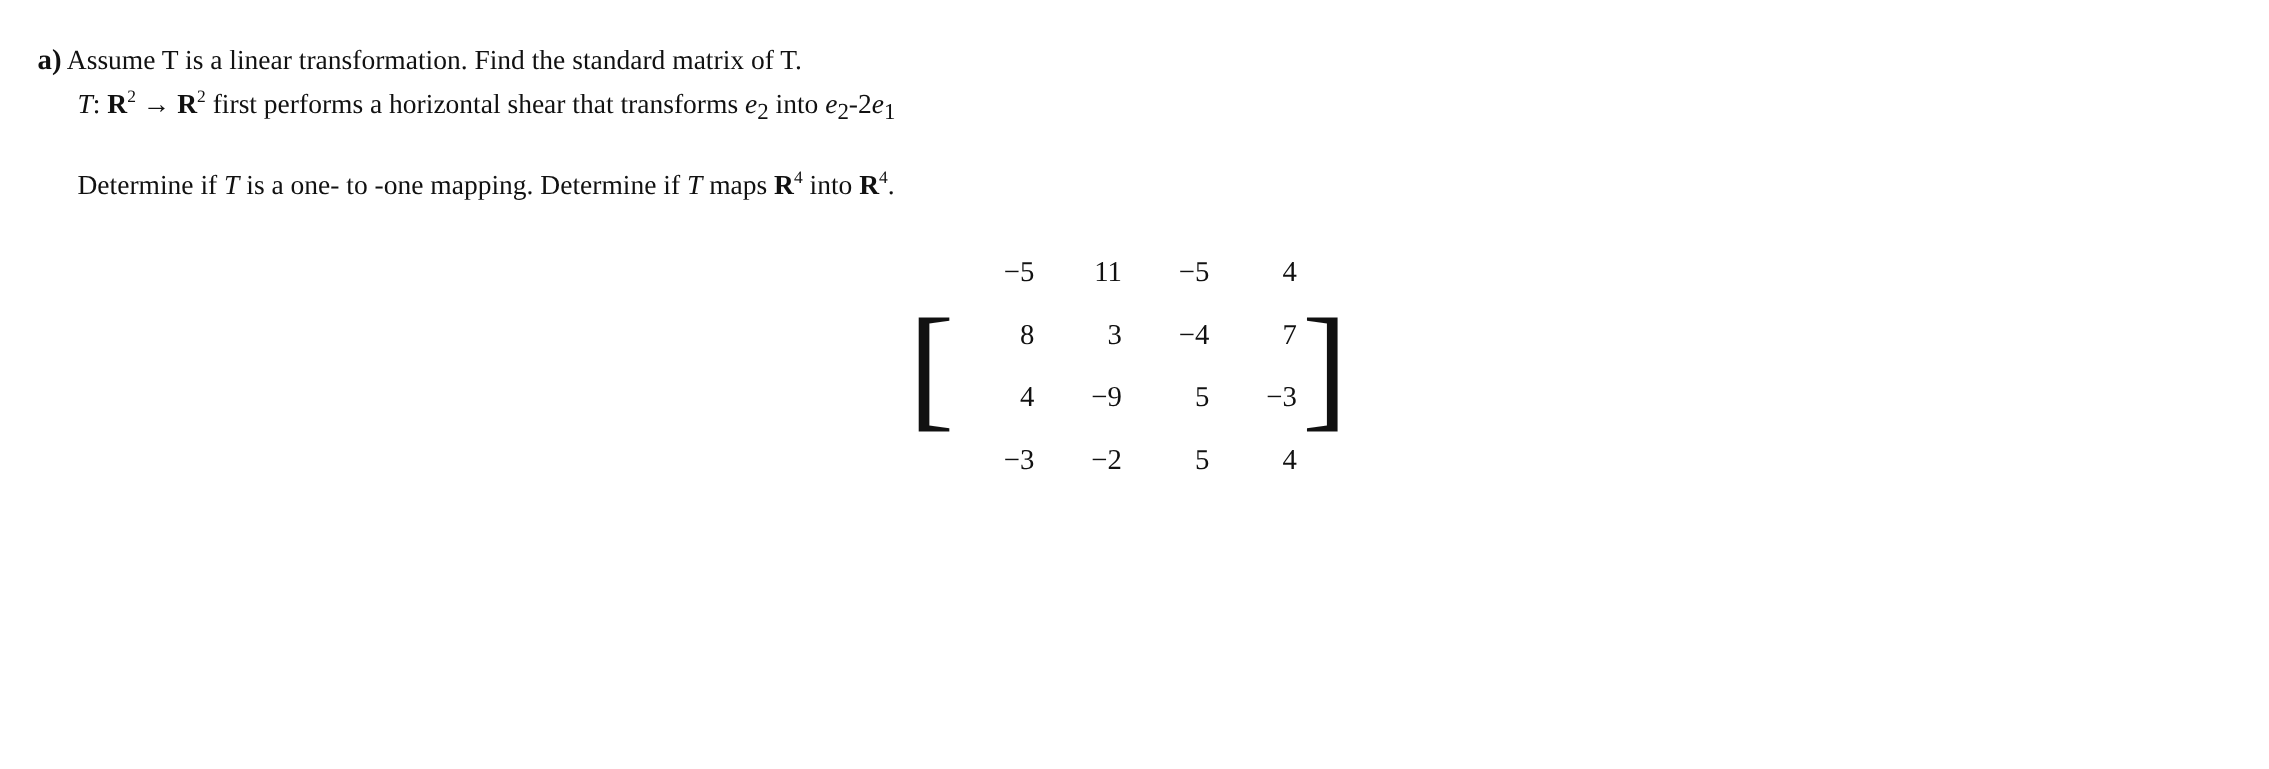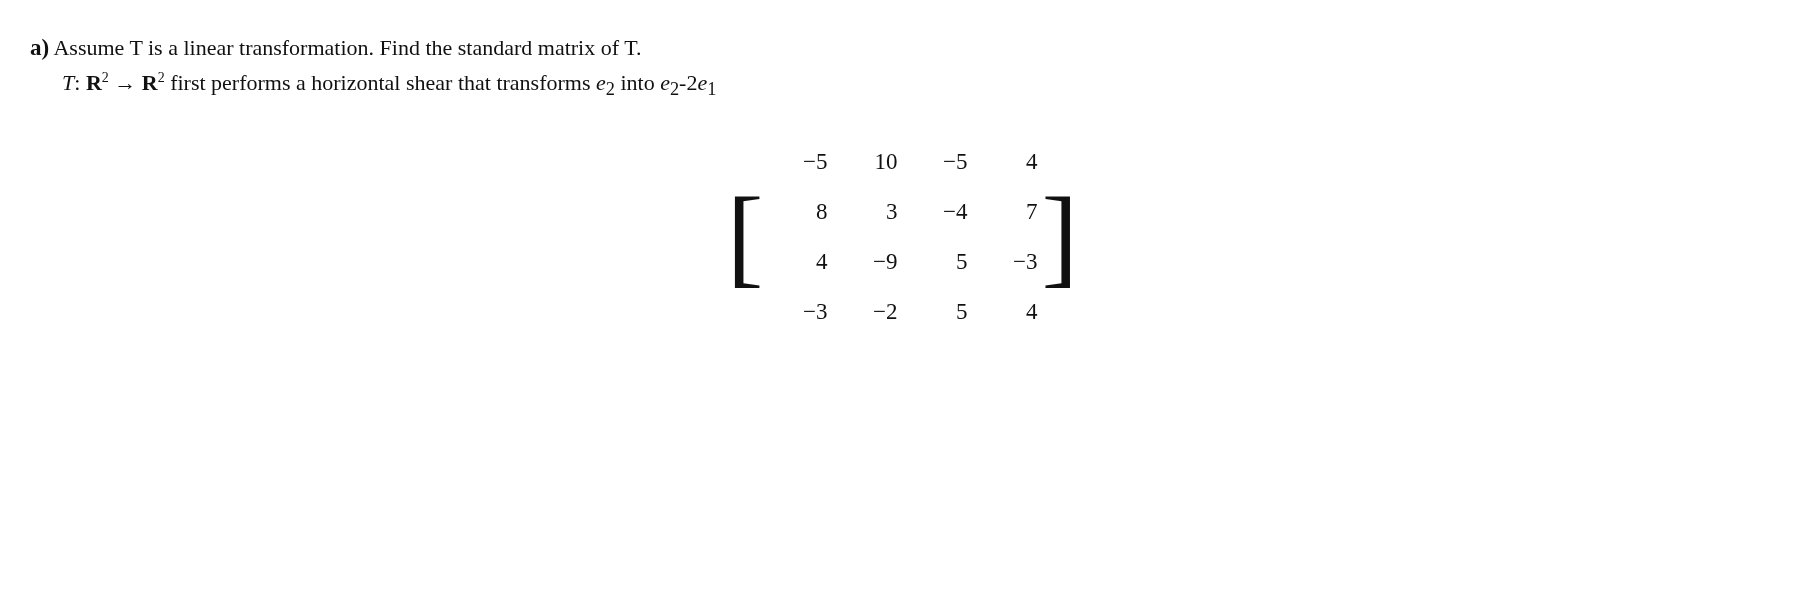--- a/index.html
+++ b/index.html
@@ -86,28 +86,31 @@
 <div class="problem part-a">
   <span class="problem-label">a)</span>
   <span> </span>
   <span>Assume T is a linear transformation. Find the standard matrix of T.</span>
   <div class="indent">
     <span><span class="math-italic">T</span>: <strong>R</strong><sup>2</sup> → <strong>R</strong><sup>2</sup> first performs a horizontal shear that transforms <span class="math-italic">e</span><sub>2</sub> into <span class="math-italic">e</span><sub>2</sub>-2<span class="math-italic">e</span><sub>1</sub></span>
   </div>
 </div>
 
 <div class="problem part-b">
+  <div class="indent">
+    <span>Determine if <span class="math-italic">T</span> is a one- to -one mapping. Determine if <span class="math-italic">T</span> maps <strong>R</strong><sup>4</sup> into <strong>R</strong><sup>4</sup>.</span>
+  </div>
 
   <div class="matrix-container">
     <div class="matrix-bracket-wrap">
       <div class="bracket-left">[</div>
       <div class="matrix-grid">
 
         <div class="matrix-cell">−5</div>
-        <div class="matrix-cell">10</div>
+        <div class="matrix-cell">11</div>
         <div class="matrix-cell">−5</div>
         <div class="matrix-cell">4</div>
 
         <div class="matrix-cell">8</div>
         <div class="matrix-cell">3</div>
         <div class="matrix-cell">−4</div>
         <div class="matrix-cell">7</div>
 
         <div class="matrix-cell">4</div>
         <div class="matrix-cell">−9</div>

